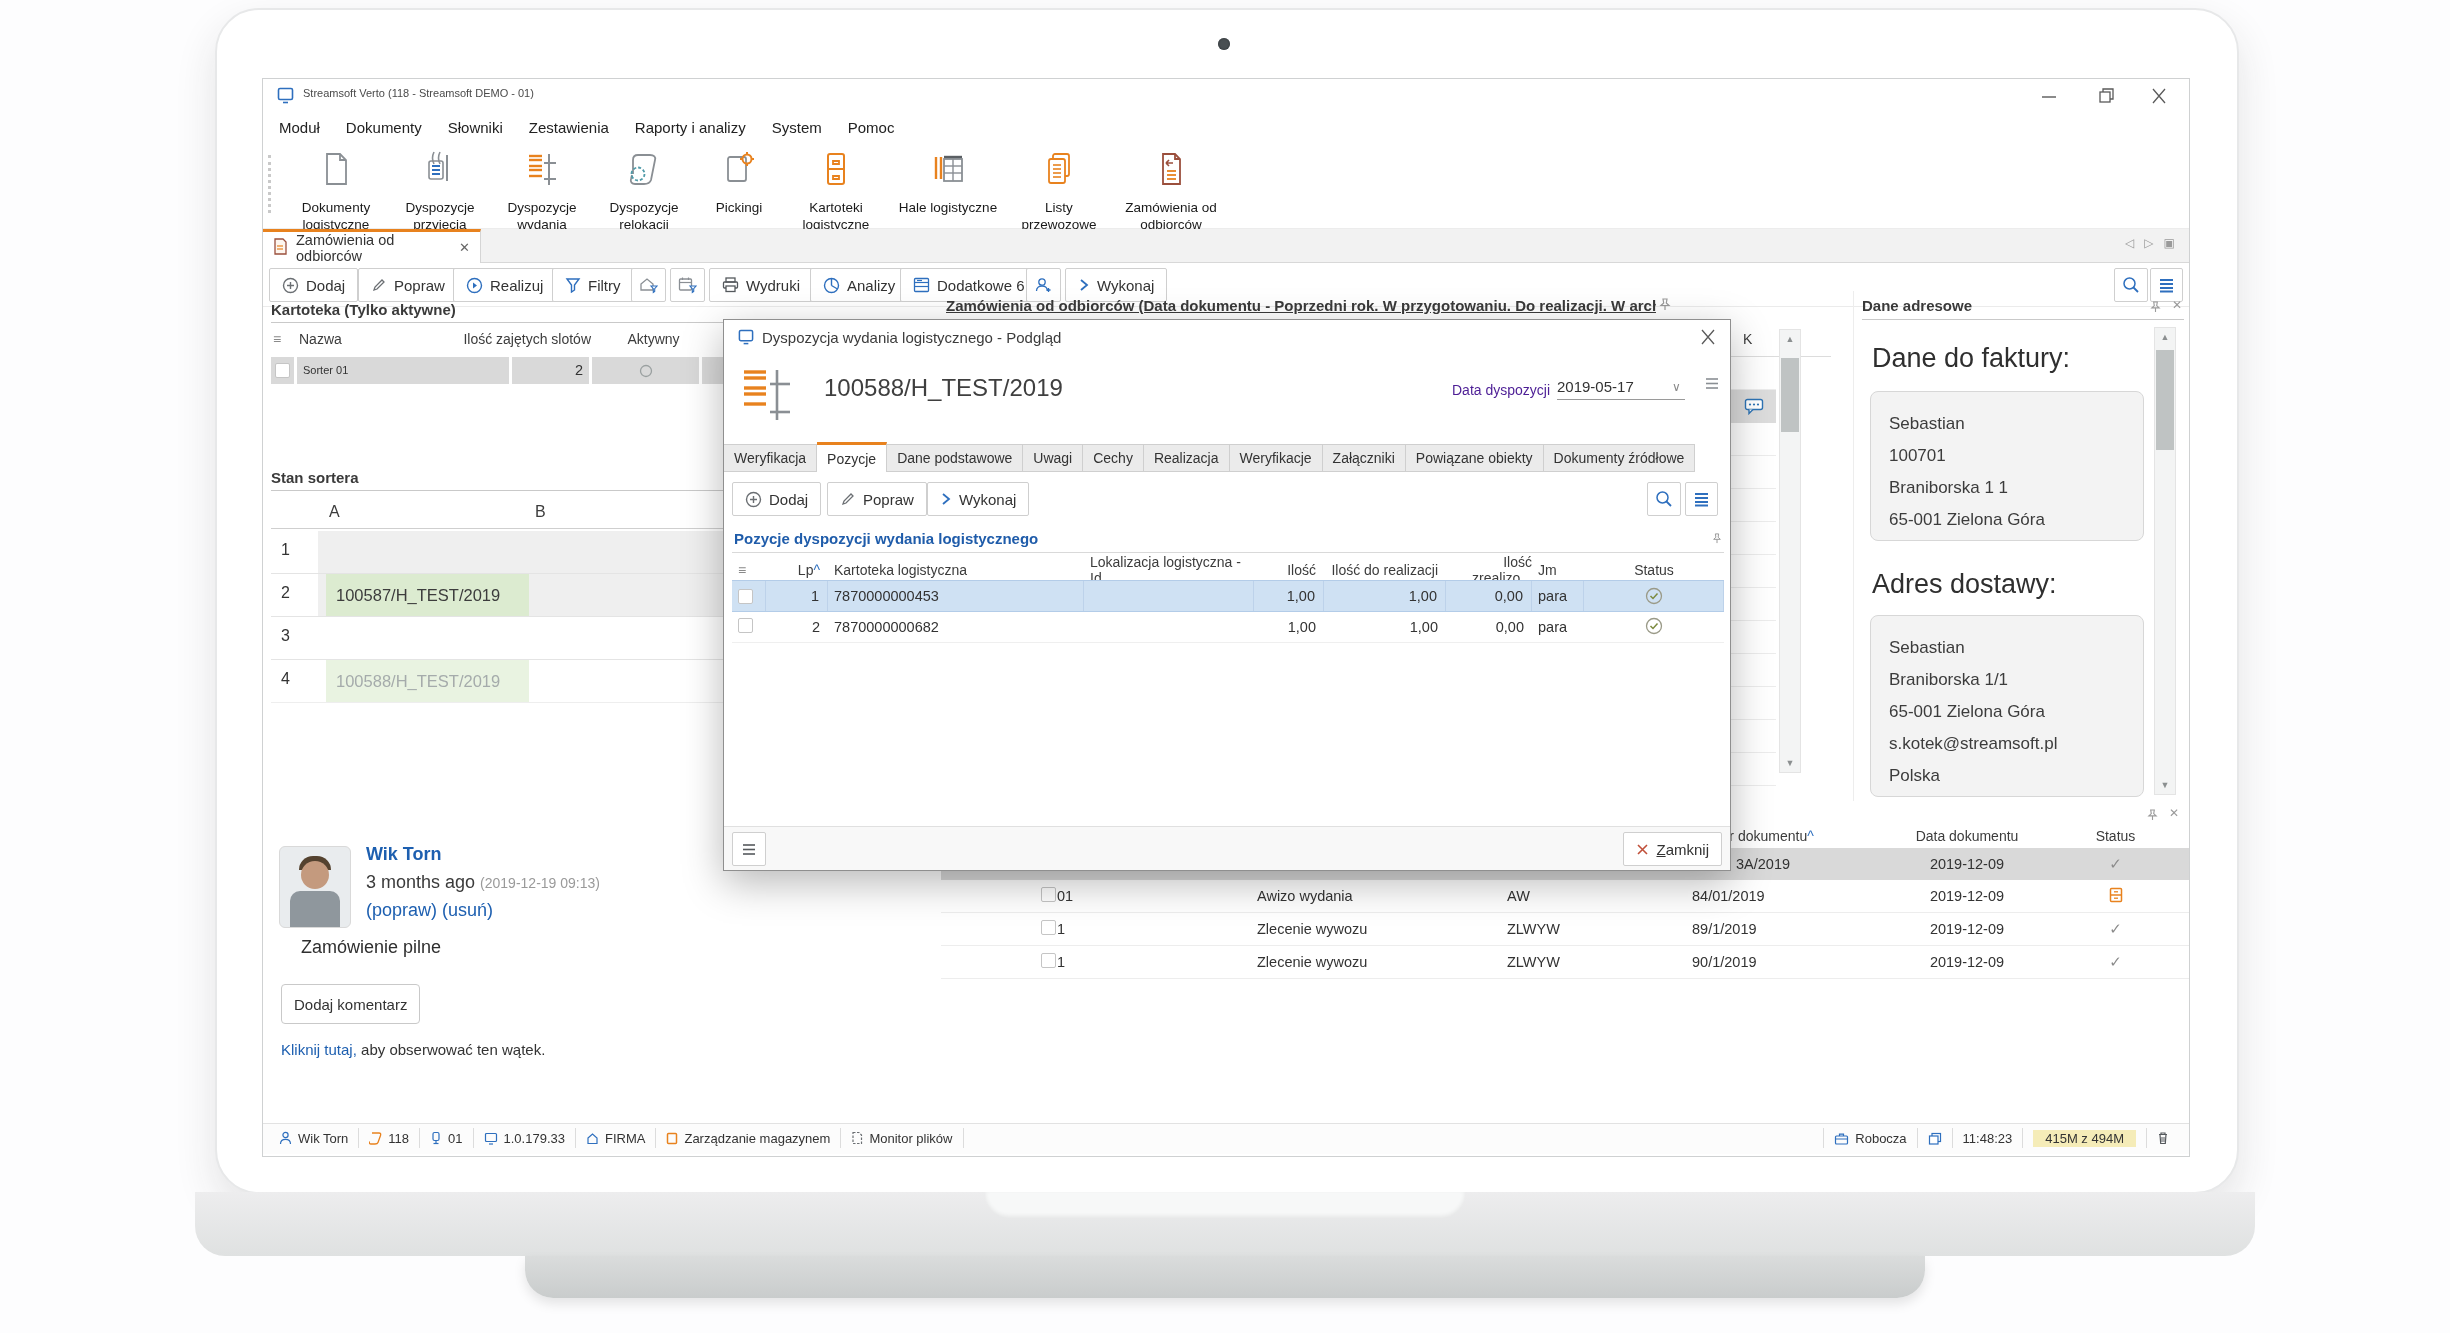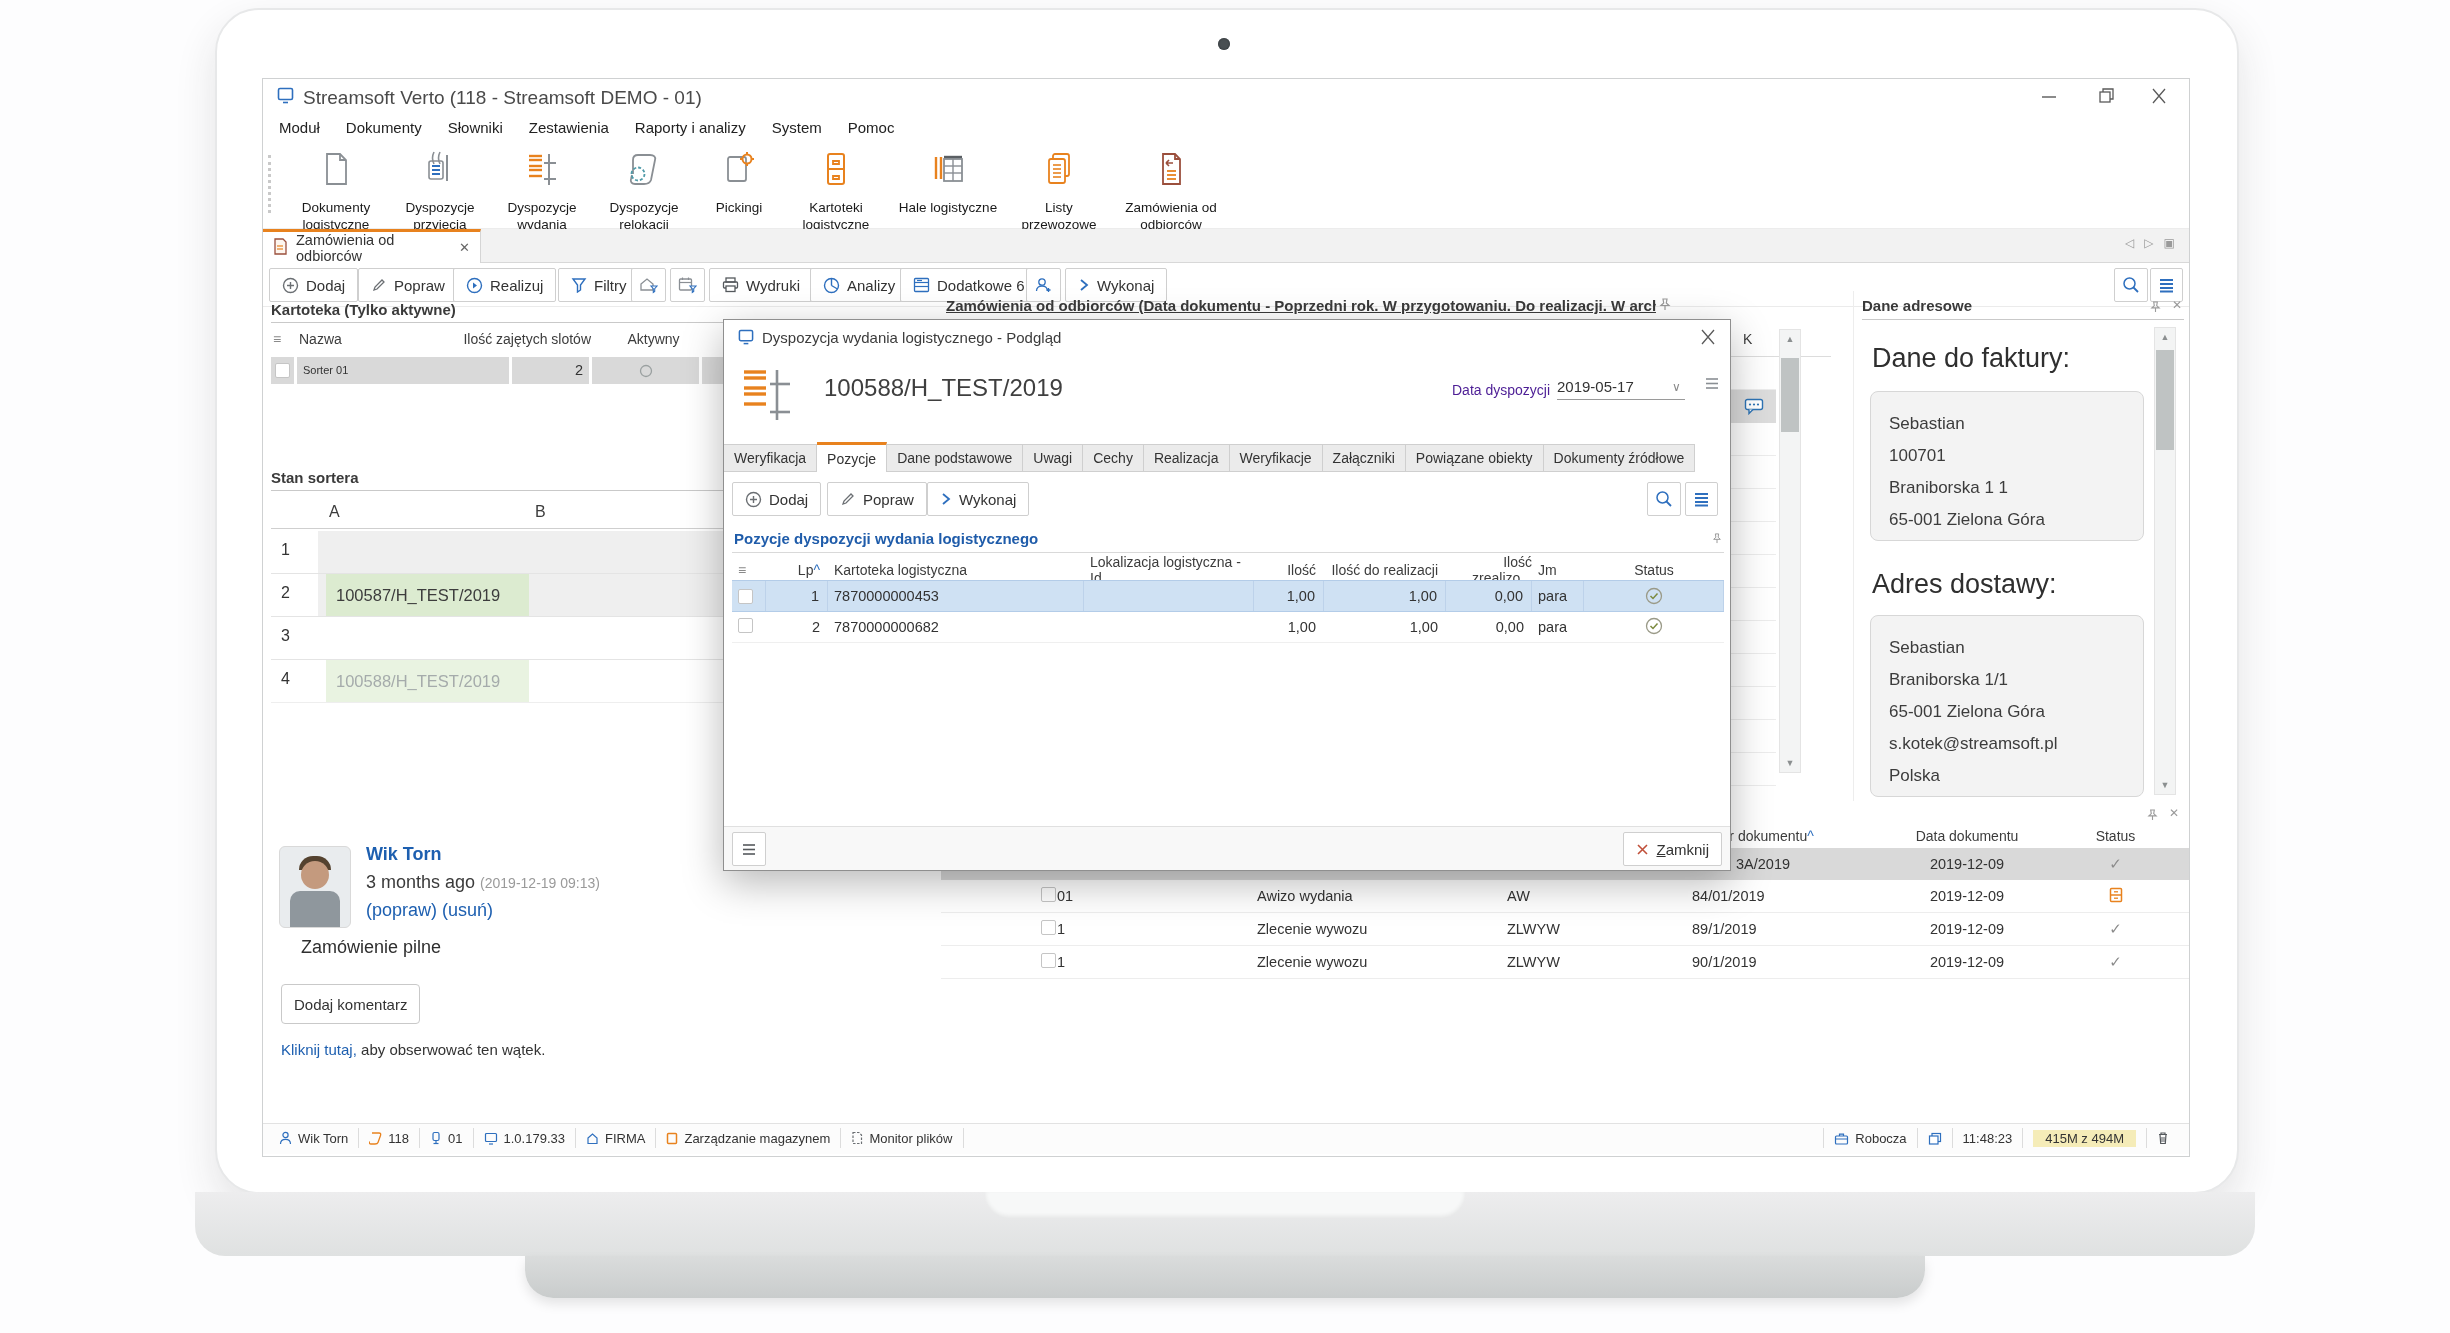--- a/index.html
+++ b/index.html
@@ -86,21 +86,21 @@
     <div class="camera"></div>
 
     <div class="screen">
 
       <div class="a" style="left:14px;top:8px;">
         <svg width="17" height="17" viewBox="0 0 17 17">
             <rect x="1.5" y="1.5" width="14" height="11" rx="1.5" fill="none" stroke="#2e6fbe" stroke-width="1.6"></rect>
             <line x1="6" y1="15.5" x2="11" y2="15.5" stroke="#2e6fbe" stroke-width="1.6"></line>
           </svg>
       </div>
-      <div class="a" style="left:40px;top:8px;font-size:19px;color:#4a4a4a;">Streamsoft Verto (118 - Streamsoft DEMO - 01)</div>
+      <div class="a" style="left:40px;top:8px;font-size:11px;color:#4a4a4a;">Streamsoft Verto (118 - Streamsoft DEMO - 01)</div>
       <div class="a" style="left:1772px;top:6px;">
         <svg width="28" height="22" viewBox="0 0 28 22">
             <line x1="7" y1="12" x2="21" y2="12" stroke="#5a5a5a" stroke-width="1.4"></line>
           </svg>
       </div>
       <div class="a" style="left:1828px;top:6px;">
         <svg width="28" height="22" viewBox="0 0 28 22">
             <rect x="9" y="7" width="10" height="10" fill="#fff" stroke="#5a5a5a" stroke-width="1.3"></rect>
             <polyline points="12,7 12,4 22,4 22,14 19,14" fill="none" stroke="#5a5a5a" stroke-width="1.3"></polyline>
           </svg>
@@ -263,21 +263,21 @@
           </svg>
         <span>Popraw</span>
       </div>
       <div class="a btn" style="left:190px;top:189px;">
         <svg width="17" height="17" viewBox="0 0 17 17">
             <circle cx="8.5" cy="8.5" r="7" fill="none" stroke="#2e6fbe" stroke-width="1.4"></circle>
             <path d="M7 5.5 L11 8.5 L7 11.5 Z" fill="#2e6fbe"></path>
           </svg>
         <span>Realizuj</span>
       </div>
-      <div class="a btn" style="left:295px;top:189px;">
+      <div class="a btn" style="left:289px;top:189px;">
         <svg width="16" height="16" viewBox="0 0 16 16">
             <path d="M2 2 h12 l-4.5 6 v5 l-3 2 v-7 z" fill="none" stroke="#2e6fbe" stroke-width="1.4"></path>
           </svg>
         <span>Filtry</span>
       </div>
       <div class="a btn icon-only" style="left:368px;top:189px;">
         <svg width="19" height="18" viewBox="0 0 19 18">
             <path d="M2 8 L8 3 L14 8 V14 H2 Z" fill="none" stroke="#8a8f94" stroke-width="1.3"></path>
             <path d="M12 10 h6 l-2.3 2.6 v2.8 l-1.4 1 v-3.8 z" fill="#fff" stroke="#2e6fbe" stroke-width="1.1"></path>
           </svg>

